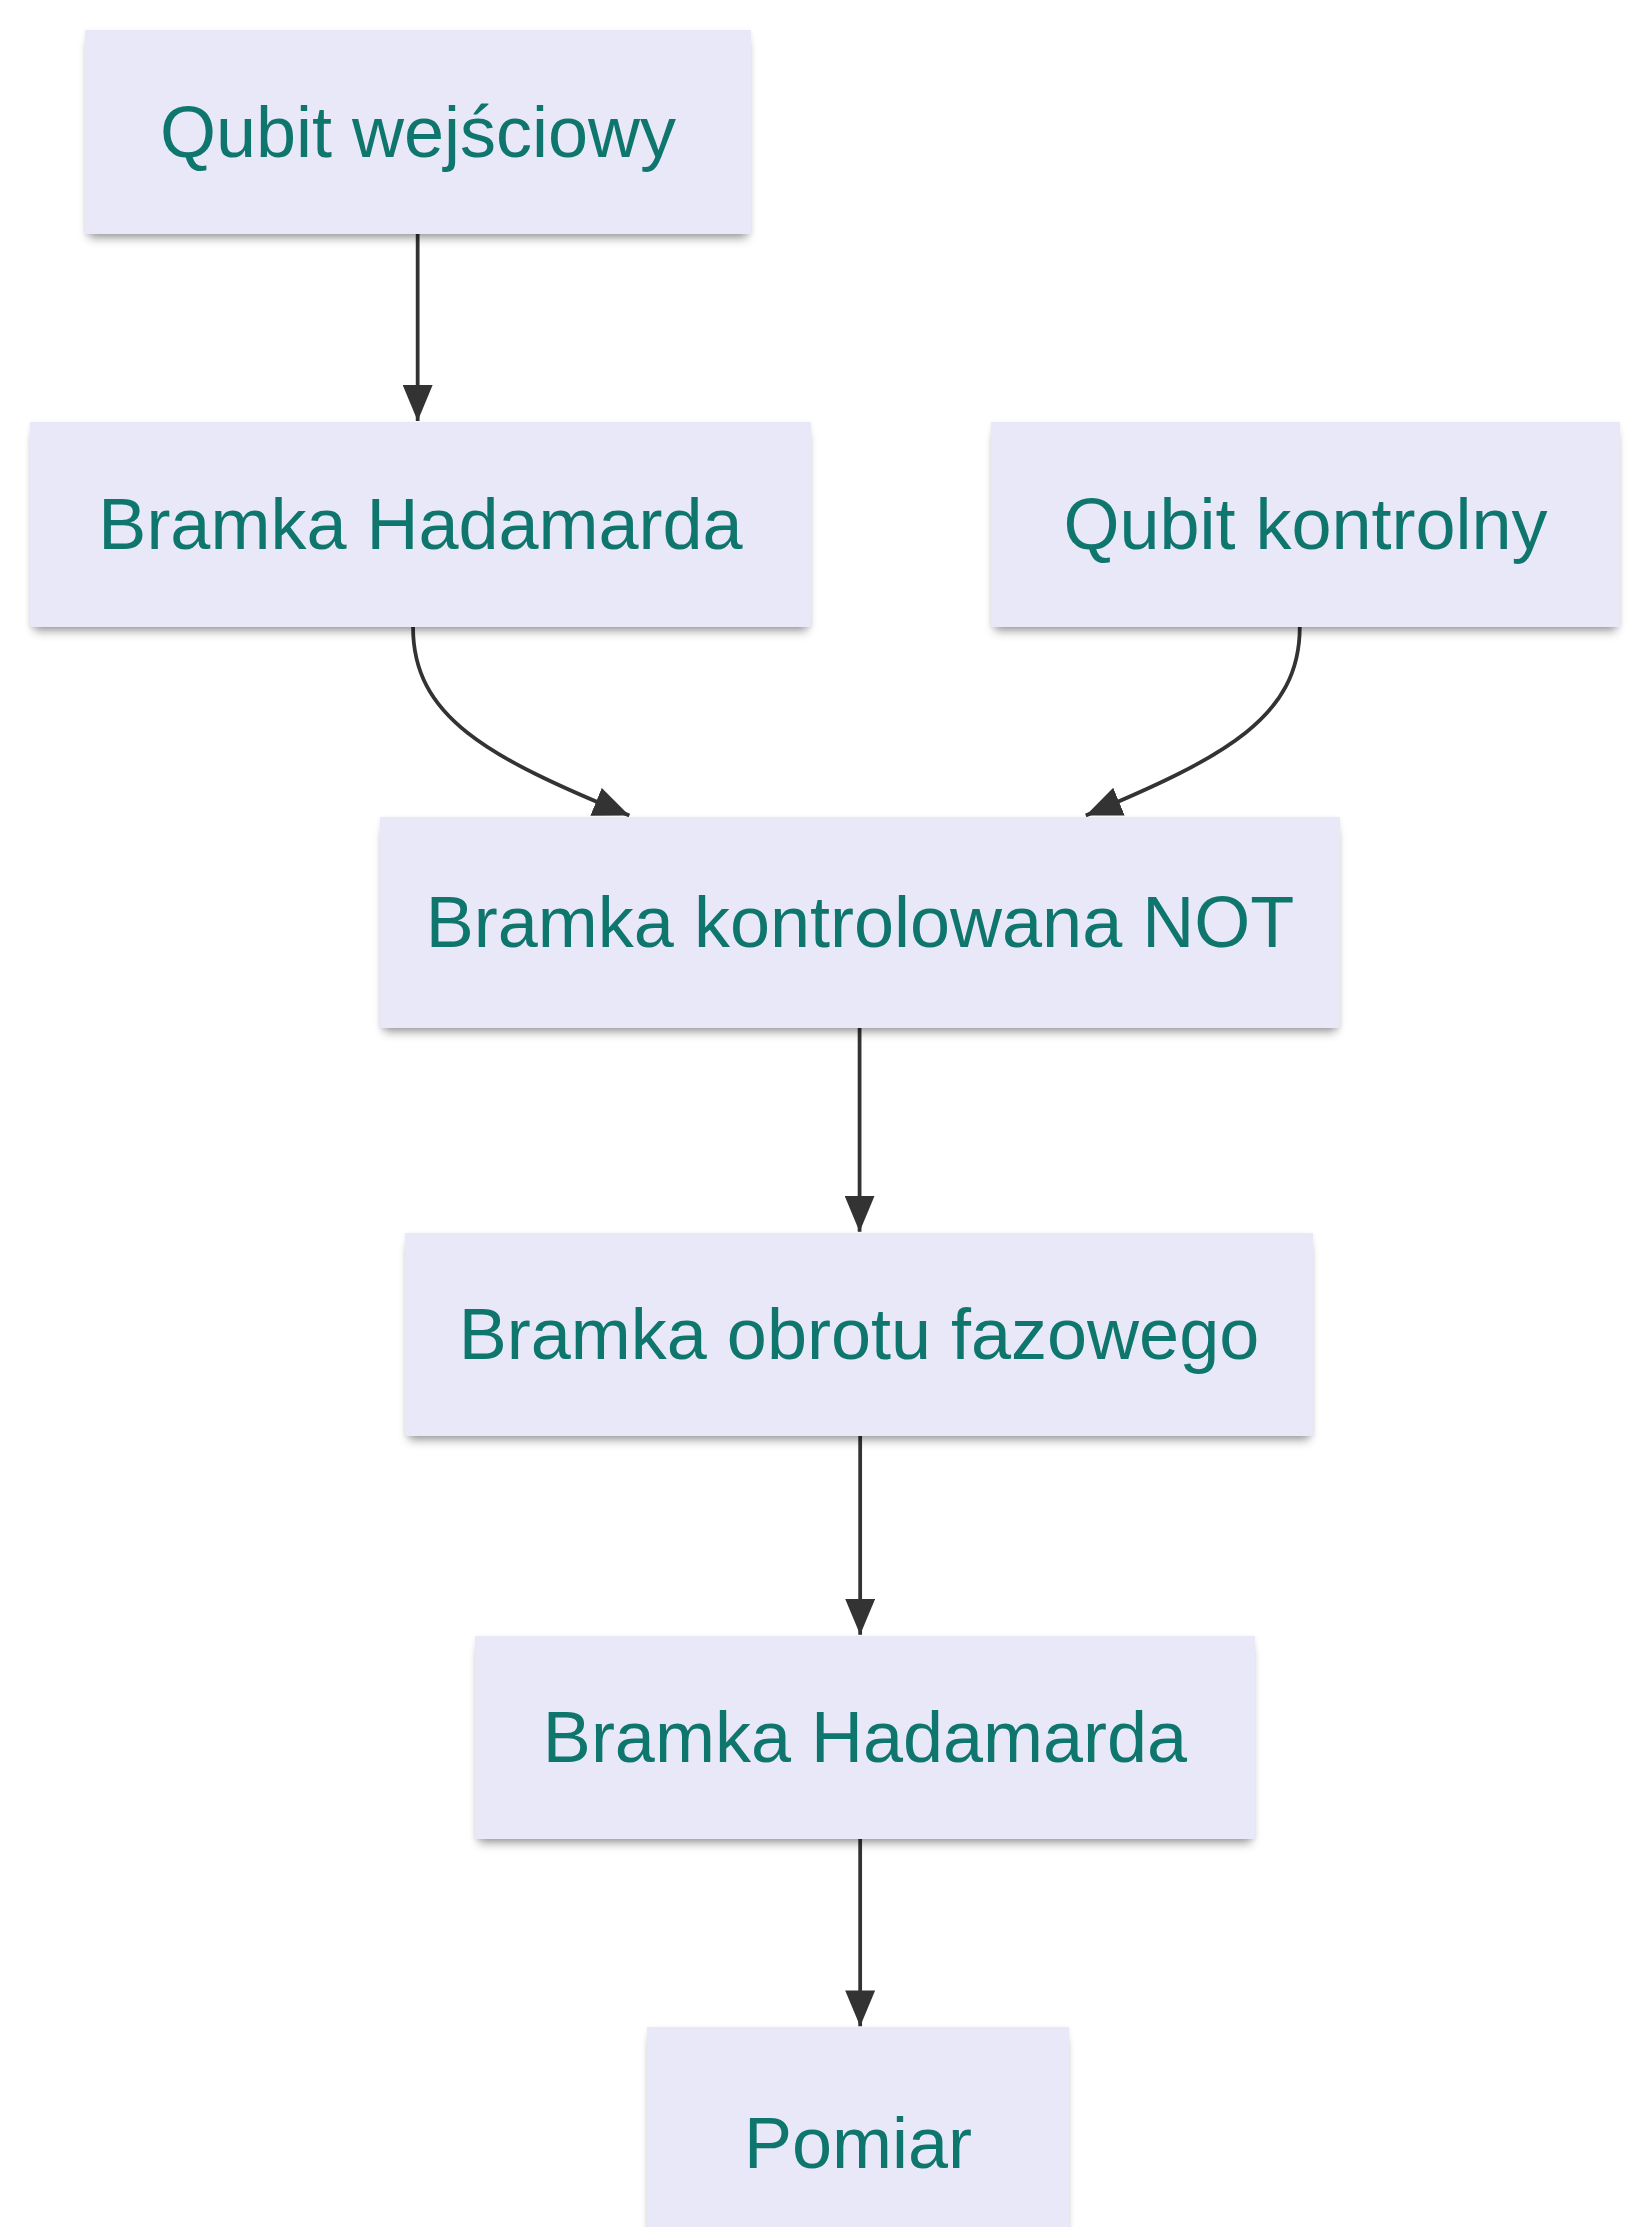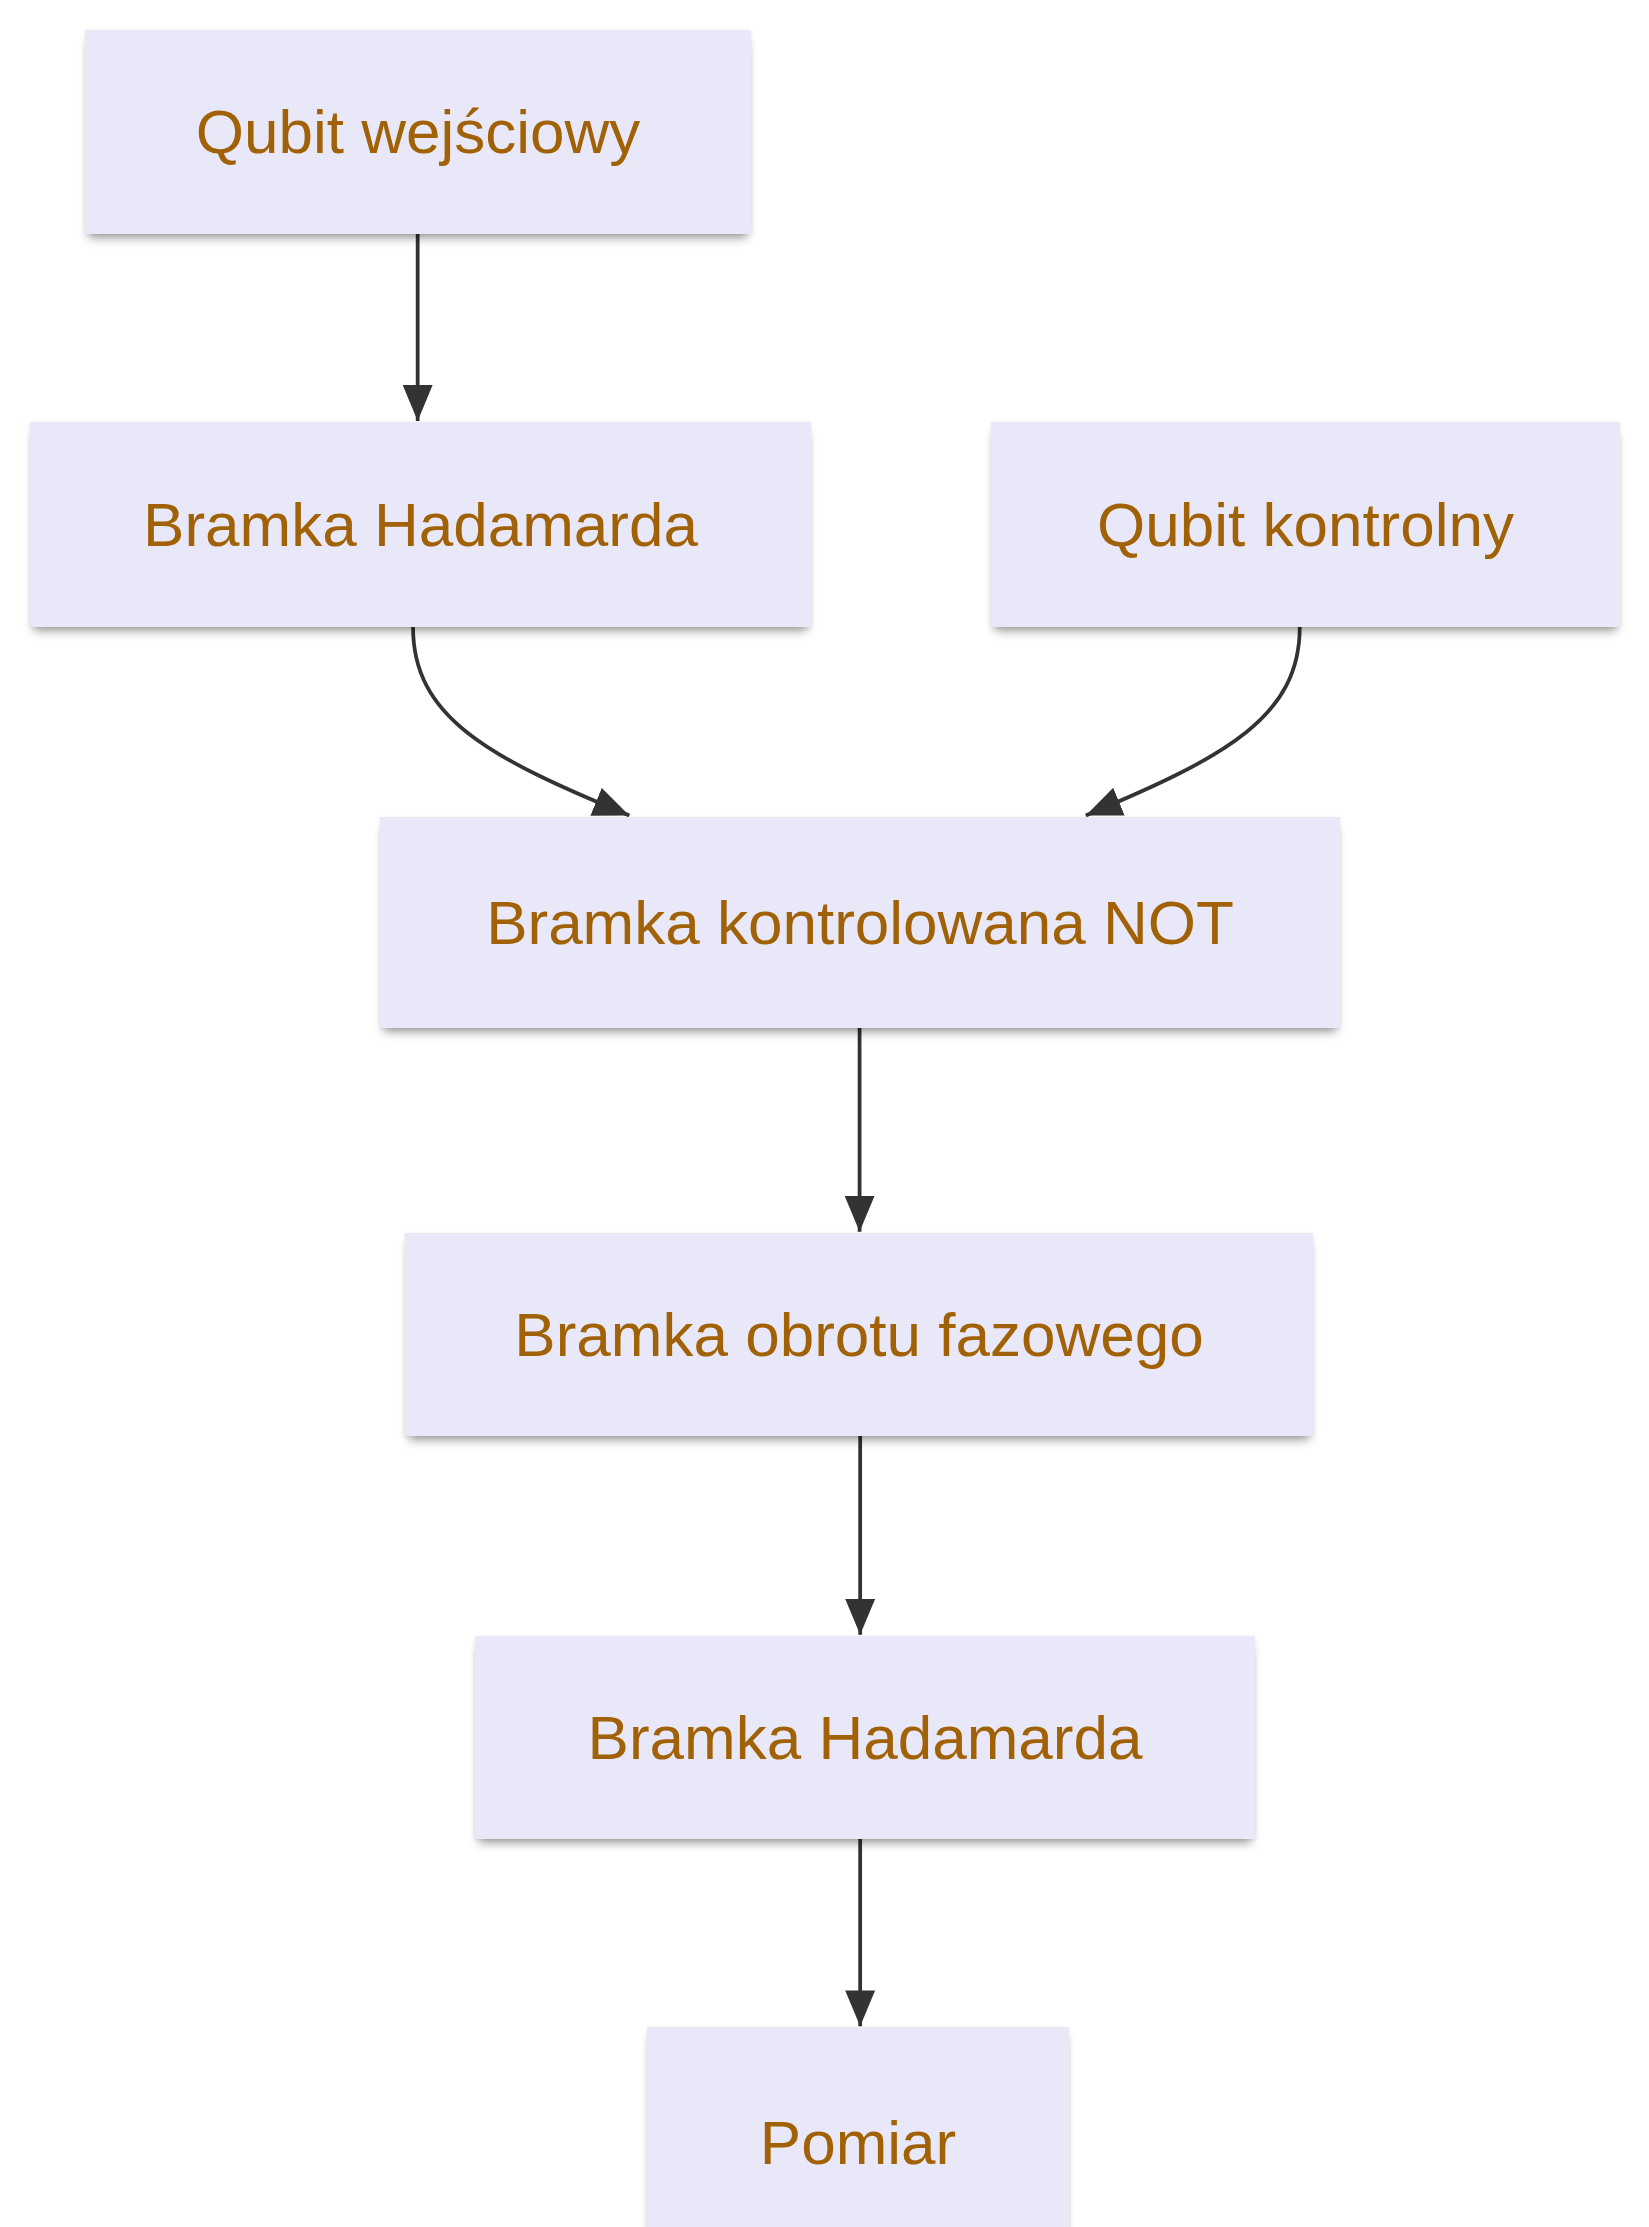--- a/index.html
+++ b/index.html
@@ -29,23 +29,23 @@
   }
   .node {
     position: absolute;
     background: #e9e8f8;
     box-shadow: 0 8px 9.3px -4px rgba(0,0,0,0.38), 0 1.2px 4.6px rgba(0,0,0,0.08);
     display: flex;
     align-items: center;
     justify-content: center;
   }
   .node .label {
-    font-size: 62px;
+    font-size: 72px;
     line-height: 1.15;
-    color: #a16207;
+    color: #0f766e;
     white-space: nowrap;
     text-align: center;
   }
   
   #node-input      { left: 85px;  top: 30px;   width: 666px; height: 204px; }
   #node-hadamard1  { left: 30px;   top: 422px;  width: 781px; height: 205px; }
   #node-control    { left: 991px; top: 422px;  width: 629px; height: 205px; }
   #node-cnot       { left: 380px;  top: 817px; width: 960px; height: 211px; }
   #node-phase      { left: 405px;  top: 1233px; width: 908px; height: 203px; }
   #node-hadamard2  { left: 475px;  top: 1636px; width: 780px; height: 203px; }

